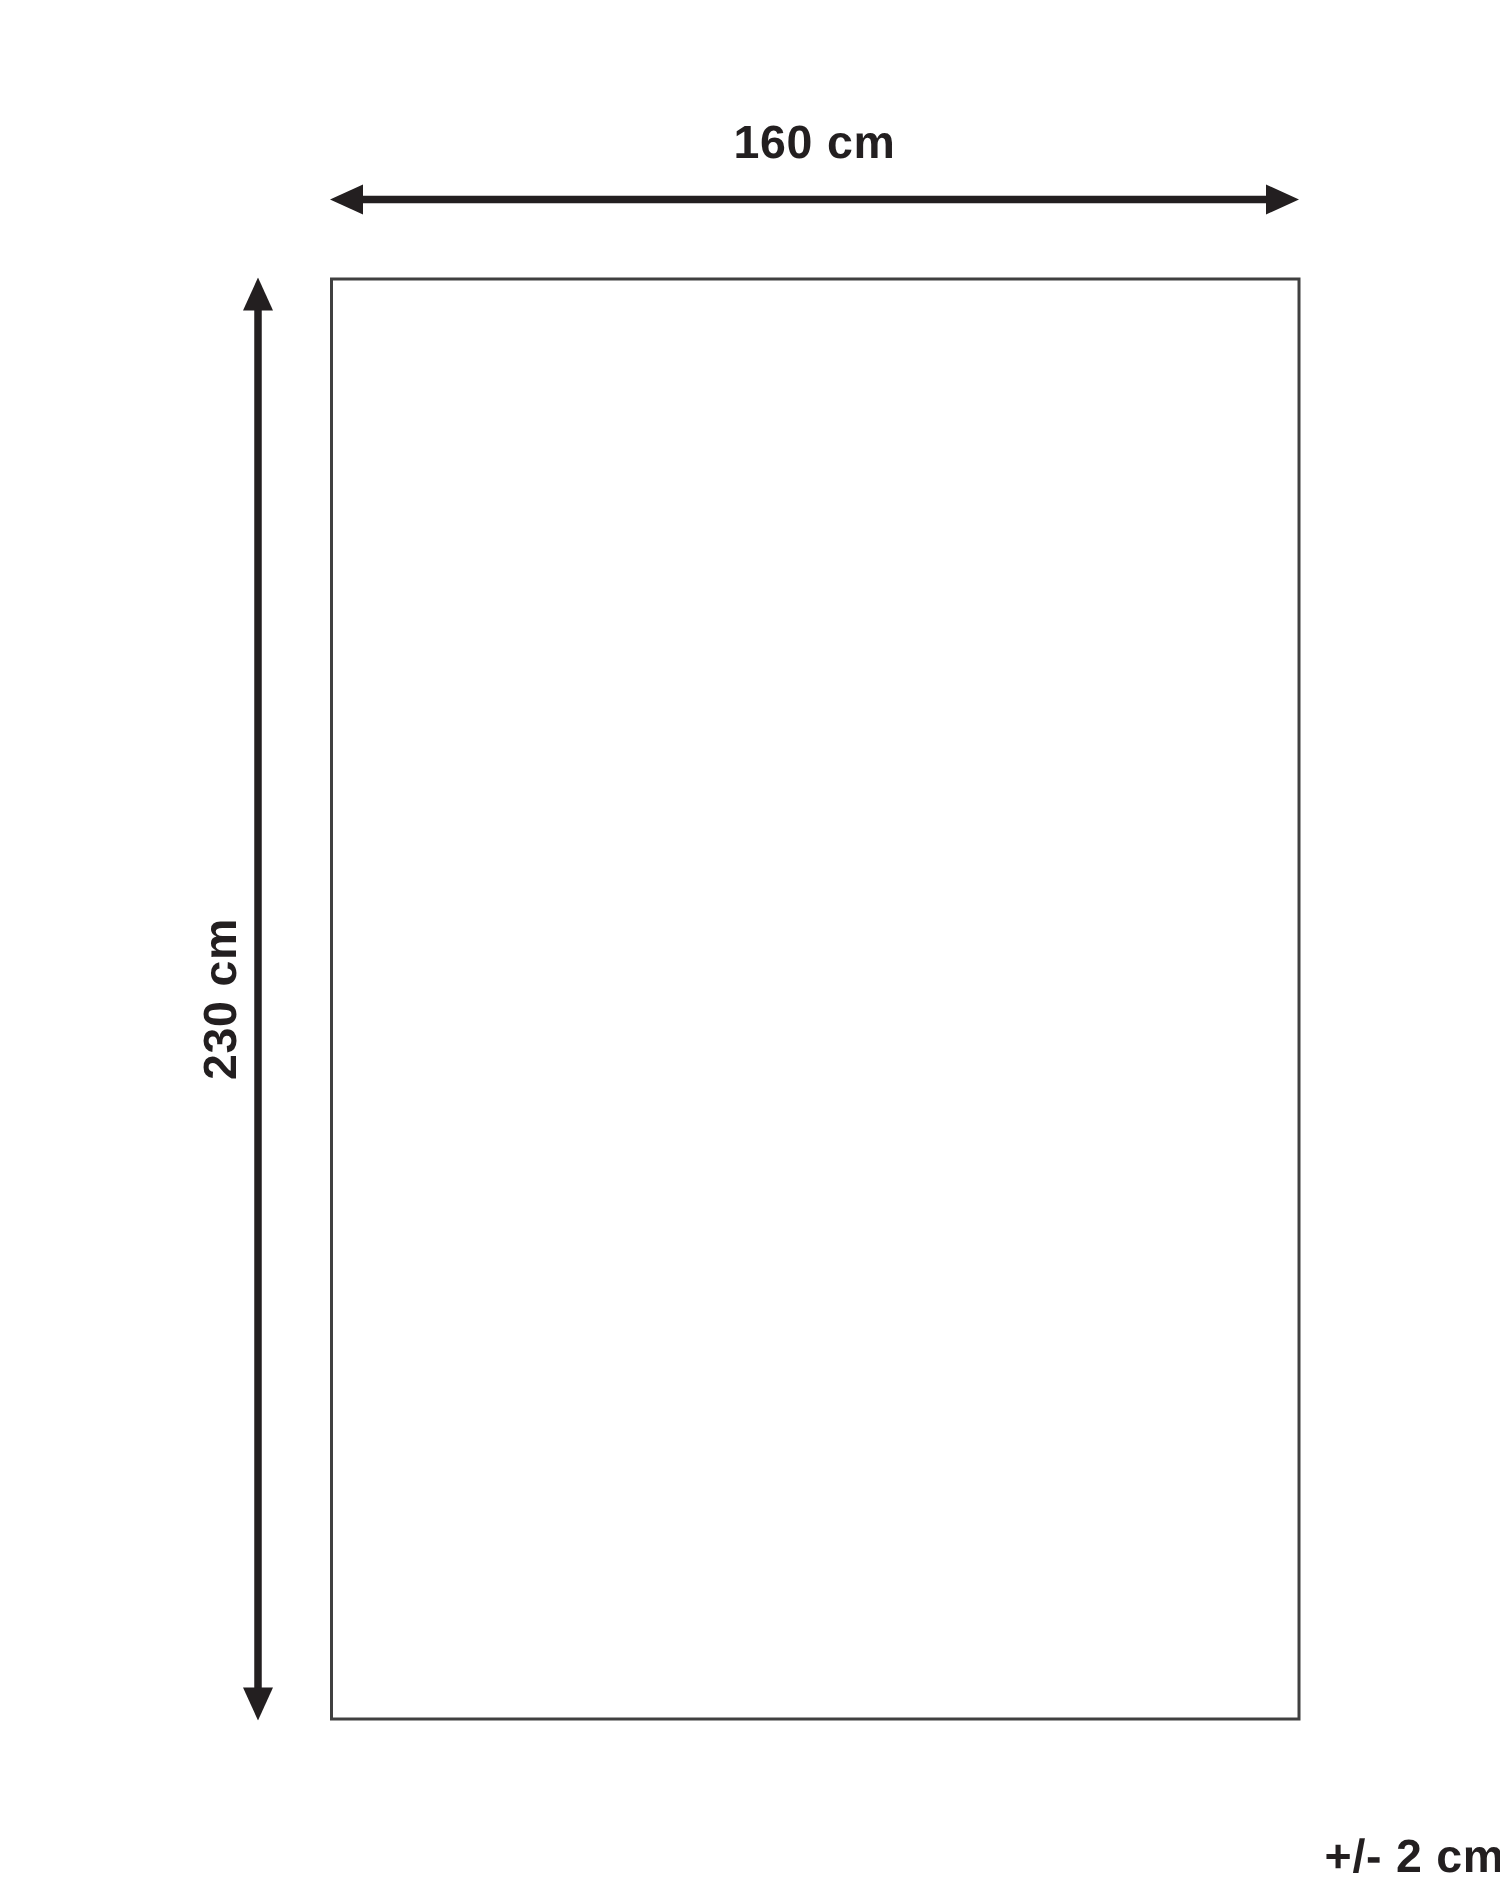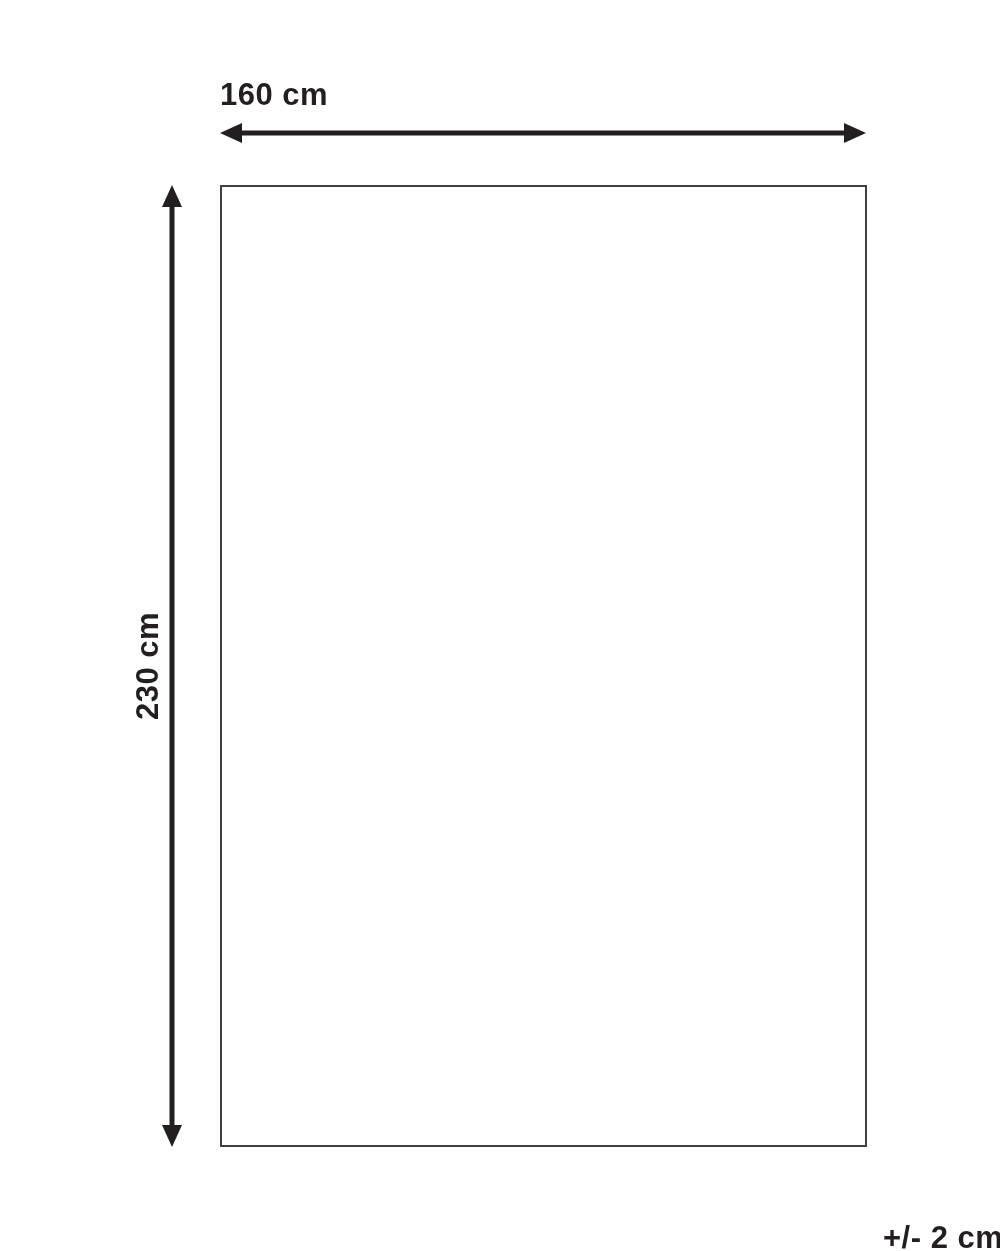--- a/index.html
+++ b/index.html
@@ -28,20 +28,21 @@
     font-size: 31px;
     line-height: 31px;
     color: var(--line);
     letter-spacing: 0.5px;
     white-space: nowrap;
   }
   .width-label {
     left: 220px;
     top: 79px;
     width: 646px;
+    text-align: center;
   }
   .height-label {
     left: 147px;
     top: 666px;
     transform: translate(-50%, -50%) rotate(-90deg);
   }
   .tolerance-label {
     left: 883px;
     top: 1222px;
   }

